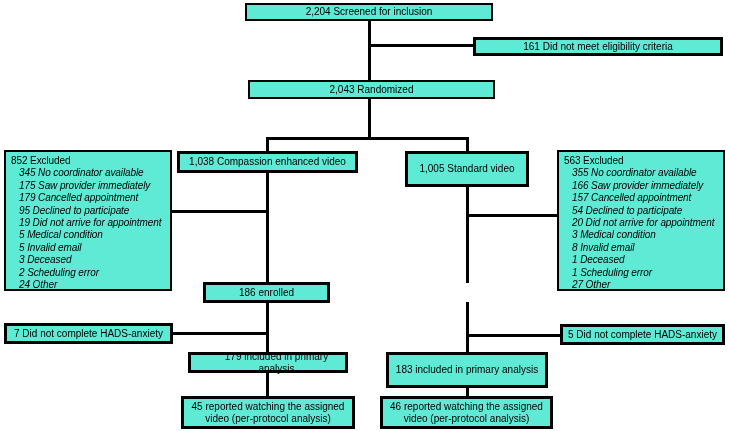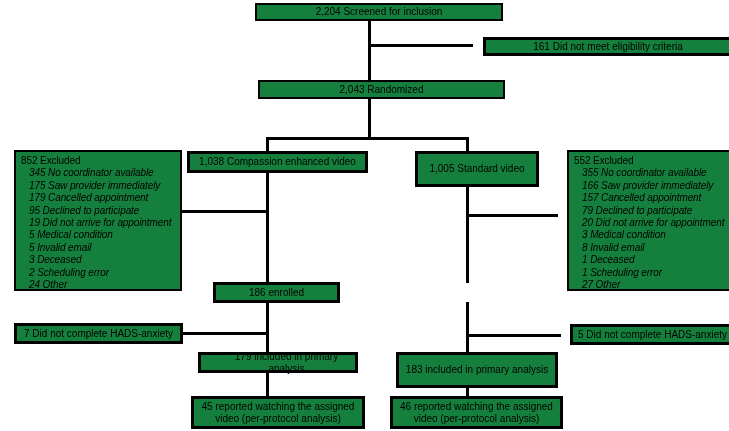--- a/index.html
+++ b/index.html
@@ -4,25 +4,24 @@
 <style>
   * { margin:0; padding:0; box-sizing:border-box; }
   html,body { background:#ffffff; }
   body {
     width:729px; height:431px; position:relative; overflow:hidden;
     font-family:"Liberation Sans", sans-serif; color:#000000;
   }
   .stage { position:absolute; left:0; top:0; width:729px; height:431px; }
 
   .box {
-    position:absolute; background:#15803d; border:2px solid #000000;
+    position:absolute; background:#5eead4; border:2px solid #000000;
     font-size:10px; line-height:1.18; color:#000000;
     display:flex; align-items:center; justify-content:center;
     text-align:center;
-    margin-left:10px;
   }
   .thick { border-width:3px; }
 
   .line { position:absolute; background:#000000; }
 
   
   .b-screened   { left:245px; top:3px;   width:248px; height:18px; }
   .b-noteligible{ left:473px; top:37px;  width:250px; height:19px; }
   .b-randomized { left:248px; top:80px;  width:247px; height:19px; }
 
@@ -121,26 +120,26 @@
         <div class="exc-item">95 Declined to participate</div>
         <div class="exc-item">19 Did not arrive for appointment</div>
         <div class="exc-item">5 Medical condition</div>
         <div class="exc-item">5 Invalid email</div>
         <div class="exc-item">3 Deceased</div>
         <div class="exc-item">2 Scheduling error</div>
         <div class="exc-item">24 Other</div>
       </div>
   </div>
   <div class="box excluded b-excl-right">
-    <div class="exc-title">552 Excluded</div>
+    <div class="exc-title">563 Excluded</div>
     <div>
         <div class="exc-item">355 No coordinator available</div>
         <div class="exc-item">166 Saw provider immediately</div>
         <div class="exc-item">157 Cancelled appointment</div>
-        <div class="exc-item">79 Declined to participate</div>
+        <div class="exc-item">54 Declined to participate</div>
         <div class="exc-item">20 Did not arrive for appointment</div>
         <div class="exc-item">3 Medical condition</div>
         <div class="exc-item">8 Invalid email</div>
         <div class="exc-item">1 Deceased</div>
         <div class="exc-item">1 Scheduling error</div>
         <div class="exc-item">27 Other</div>
       </div>
   </div>
 
   <div class="box thick b-enr-left">

